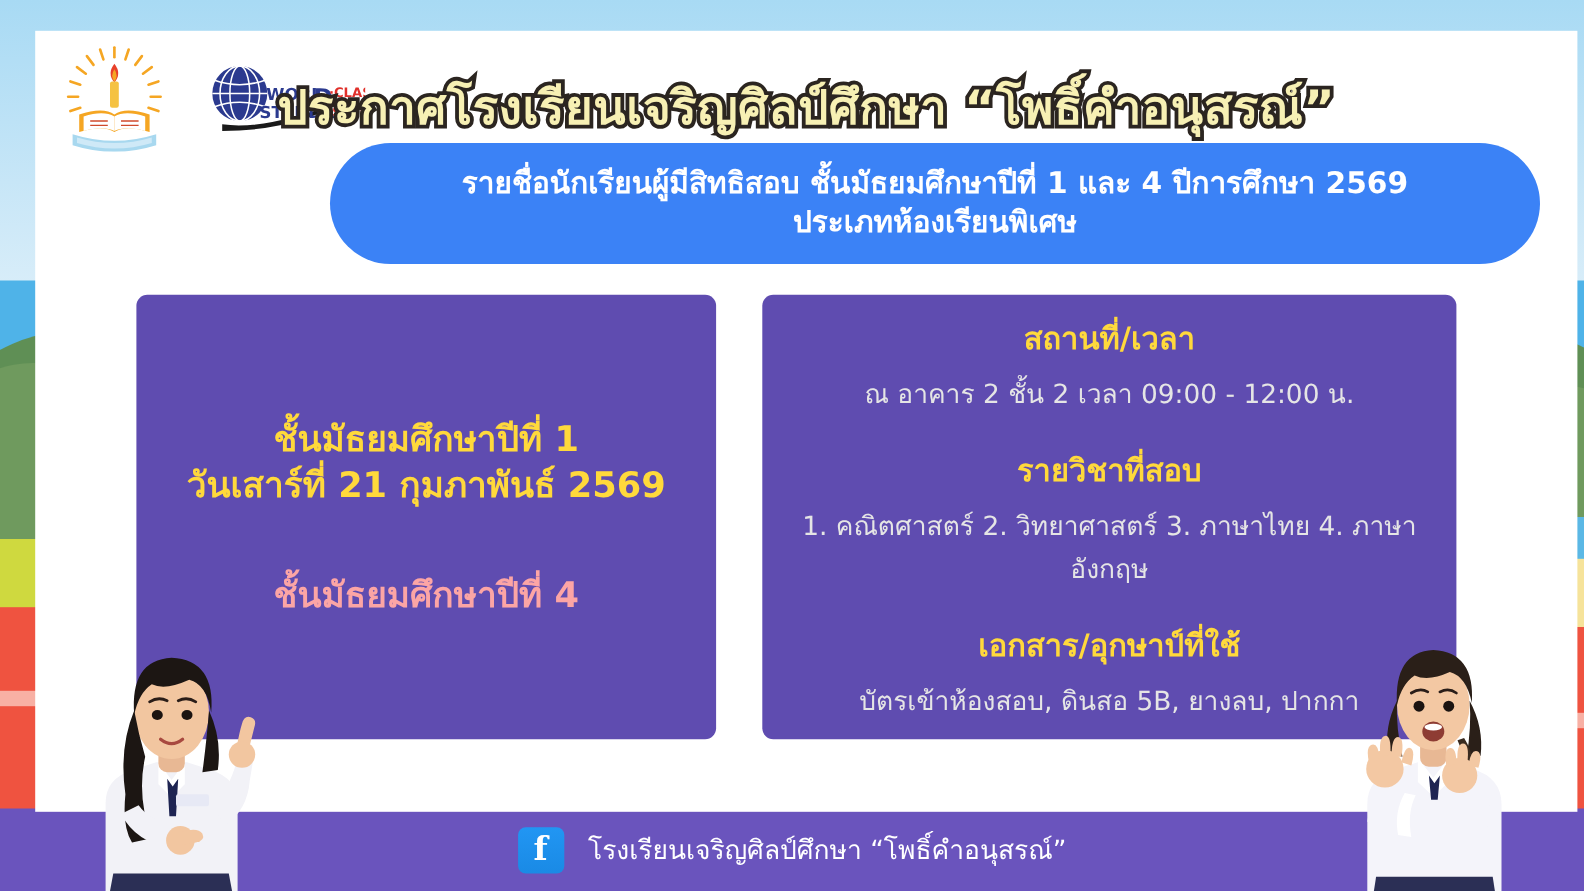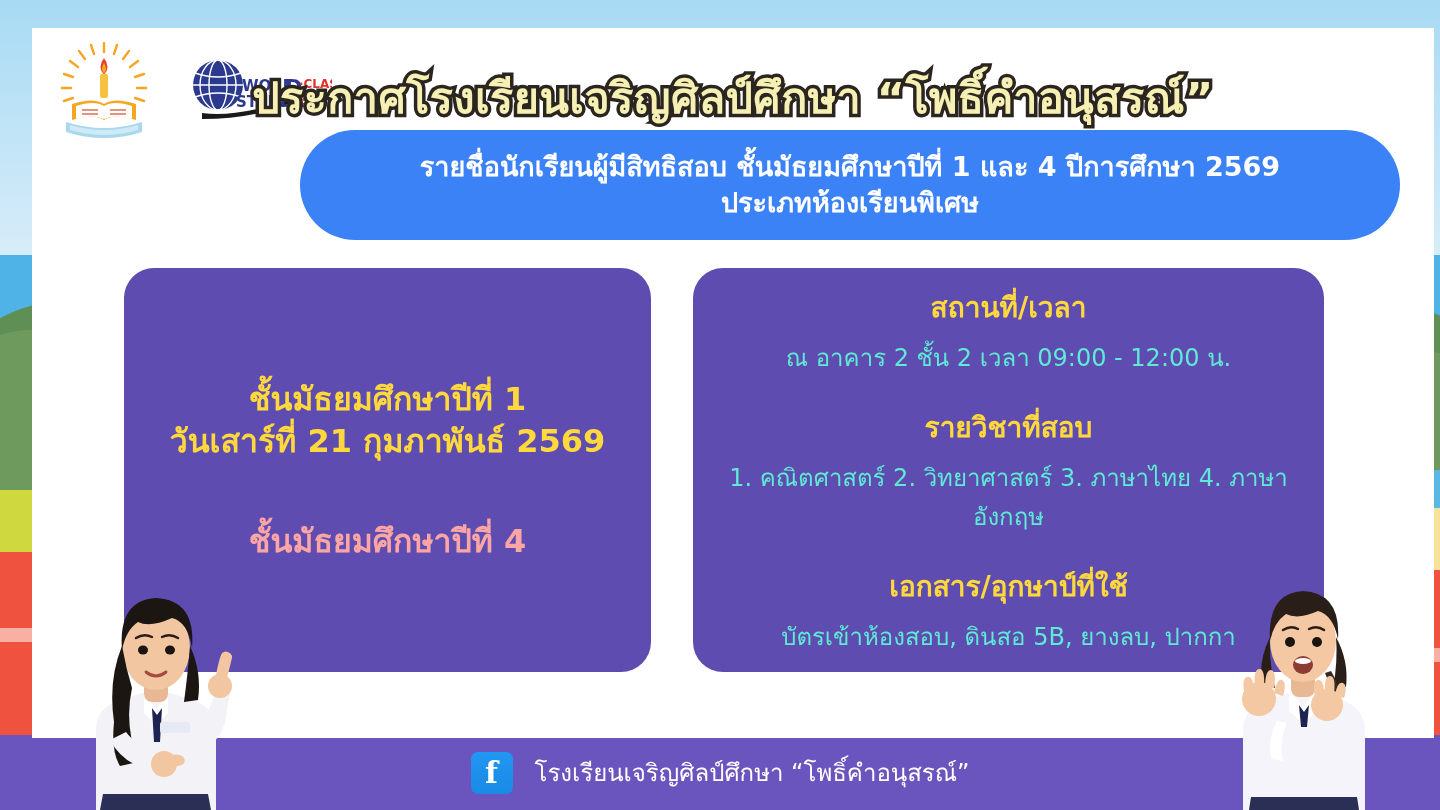--- a/index.html
+++ b/index.html
@@ -69,36 +69,36 @@
   .red-banner {
     position:absolute; left:268px; top:102px; width:1100px; height:110px;
     background:#3b82f6; border-radius:55px;
     display:flex; flex-direction:column; align-items:center; justify-content:center;
     color:#ffffff; font-weight:bold; font-size:27px; line-height:1.35;
     text-align:center; padding:0 30px;
   }
 
   
   .card {
-    position:absolute; background:#5f4cb0; border-radius:30px;
+    position:absolute; background:#5f4cb0; border-radius:10px;
     color:#ffffff; text-align:center;
   }
   .card-left  { left:92px;  top:240px; width:527px; height:404px;
                 display:flex; flex-direction:column; align-items:center; justify-content:center; gap:58px; }
   .card-right { left:661px; top:240px; width:631px; height:404px;
                 display:flex; flex-direction:column; align-items:center; justify-content:center; gap:28px;
                 padding:18px 14px; }
 
   .grade-block { line-height:1.32; font-weight:bold; font-size:32px; }
   .grade-y { color:#ffd93b; }
   .grade-g { color:#fca5a5; }
 
   .sect { width:100%; }
   .sect-head { color:#ffd93b; font-weight:bold; font-size:28px; margin-bottom:9px; }
-  .sect-body { color:#5eead4; font-size:24px; font-weight:400; }
+  .sect-body { color:#e5e5e5; font-size:24px; font-weight:400; }
 
   
   .footer {
     position:absolute; left:0; bottom:0; width:1440px; height:75px; z-index:3;
     display:flex; align-items:center; justify-content:center; gap:22px;
     color:#ffffff; font-size:24px;
   }
   .fb-icon {
     width:42px; height:42px; border-radius:7px;
     background:linear-gradient(180deg,#2196f3,#1a8ae5);

